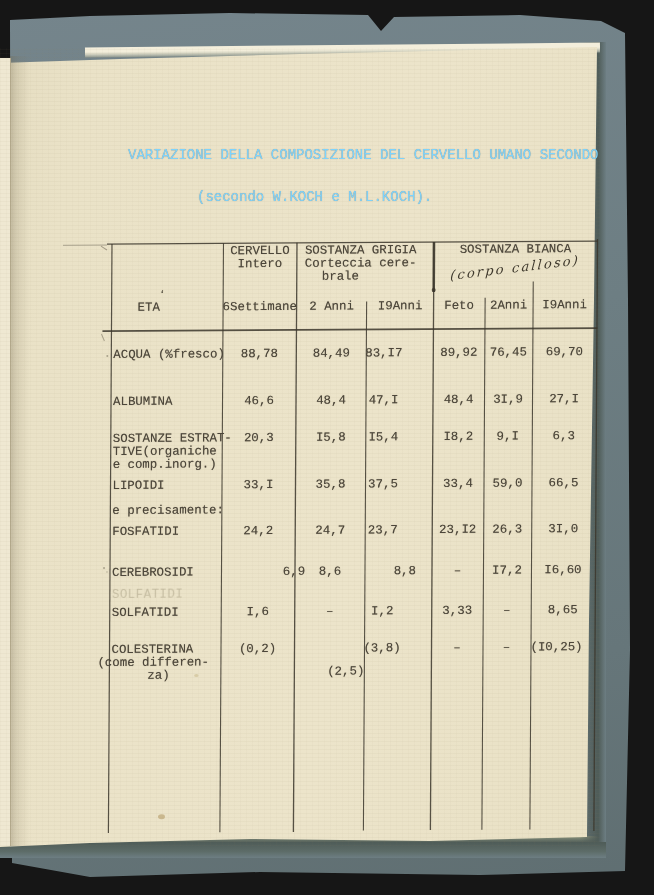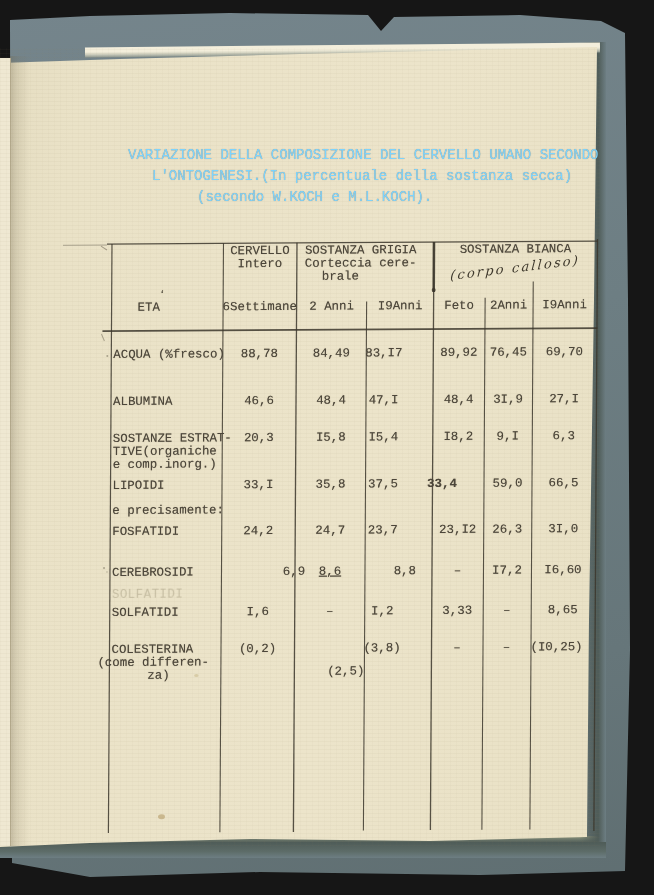--- a/index.html
+++ b/index.html
@@ -61,21 +61,20 @@
   <div class="page-bottom-shadow"></div>
   <div class="page-right-shadow"></div>
   <div class="page-stack-edge"></div>
 
   <div class="page"></div>
   <div class="facing-page-edge"></div>
   <div class="binding-crease"></div>
   <div class="paper-texture"></div>
 
   <div class="typed title-1">VARIAZIONE DELLA COMPOSIZIONE DEL CERVELLO UMANO SECONDO</div>
-  <div class="typed title-2">L'ONTOGENESI.(In percentuale della sostanza secca)</div>
   <div class="typed title-3">(secondo W.KOCH e M.L.KOCH).</div>
 
   <div class="table-layer">
 
     <svg class="table-lines" width="654" height="895" viewBox="0 0 654 895">
       <g stroke="#3b362c" stroke-opacity="0.85" fill="none">
         <line x1="63" y1="245" x2="107" y2="245" stroke-width="0.9" stroke-opacity="0.4"></line>
         <line x1="107" y1="244" x2="598" y2="244" stroke-width="1.2"></line>
         <line x1="103" y1="331" x2="598" y2="331" stroke-width="1.8"></line>
         <line x1="112" y1="244" x2="112" y2="833" stroke-width="1.2"></line>
@@ -141,34 +140,34 @@
         <div class="cell" style="left: 223px; top: 433px; width: 74px; text-align: center;">20,3</div>
         <div class="cell" style="left: 297px; top: 433px; width: 70px; text-align: center;">I5,8</div>
         <div class="cell" style="left: 351px; top: 433px; width: 67px; text-align: center;">I5,4</div>
         <div class="cell" style="left: 434px; top: 433px; width: 51px; text-align: center;">I8,2</div>
         <div class="cell" style="left: 485px; top: 433px; width: 48px; text-align: center;">9,I</div>
         <div class="cell" style="left: 533px; top: 433px; width: 64px; text-align: center;">6,3</div>
         <div class="cell" style="left: 114px; top: 480px; width: 106px; text-align: left;">LIPOIDI</div>
         <div class="cell" style="left: 223px; top: 480px; width: 74px; text-align: center;">33,I</div>
         <div class="cell" style="left: 297px; top: 480px; width: 70px; text-align: center;">35,8</div>
         <div class="cell" style="left: 351px; top: 480px; width: 67px; text-align: center;">37,5</div>
-        <div class="cell" style="left: 418px; top: 480px; width: 51px; text-align: center; font-weight: bold;">33,4</div>
+        <div class="cell" style="left: 434px; top: 480px; width: 51px; text-align: center;">33,4</div>
         <div class="cell" style="left: 485px; top: 480px; width: 48px; text-align: center;">59,0</div>
         <div class="cell" style="left: 533px; top: 480px; width: 64px; text-align: center;">66,5</div>
         <div class="cell" style="left: 114px; top: 505px; width: 106px; text-align: left;">e precisamente:</div>
         <div class="cell" style="left: 114px; top: 526px; width: 106px; text-align: left;">FOSFATIDI</div>
         <div class="cell" style="left: 223px; top: 526px; width: 74px; text-align: center;">24,2</div>
         <div class="cell" style="left: 297px; top: 526px; width: 70px; text-align: center;">24,7</div>
         <div class="cell" style="left: 351px; top: 526px; width: 67px; text-align: center;">23,7</div>
         <div class="cell" style="left: 434px; top: 526px; width: 51px; text-align: center;">23,I2</div>
         <div class="cell" style="left: 485px; top: 526px; width: 48px; text-align: center;">26,3</div>
         <div class="cell" style="left: 533px; top: 526px; width: 64px; text-align: center;">3I,0</div>
         <div class="cell" style="left: 114px; top: 567px; width: 106px; text-align: left;">CEREBROSIDI</div>
         <div class="cell" style="left: 223px; top: 567px; width: 74px; text-align: center; margin-left: 36px;">6,9</div>
-        <div class="cell" style="left: 297px; top: 567px; width: 70px; text-align: center; text-decoration: underline;">8,6</div>
+        <div class="cell" style="left: 297px; top: 567px; width: 70px; text-align: center;">8,6</div>
         <div class="cell" style="left: 351px; top: 567px; width: 67px; text-align: right;">8,8</div>
         <div class="cell" style="left: 434px; top: 567px; width: 51px; text-align: center;">–</div>
         <div class="cell" style="left: 485px; top: 567px; width: 48px; text-align: center;">I7,2</div>
         <div class="cell" style="left: 533px; top: 567px; width: 64px; text-align: center;">I6,60</div>
         <div class="cell" style="left: 114px; top: 607px; width: 106px; text-align: left;">SOLFATIDI</div>
         <div class="cell" style="left: 223px; top: 607px; width: 74px; text-align: center;">I,6</div>
         <div class="cell" style="left: 297px; top: 607px; width: 70px; text-align: center;">–</div>
         <div class="cell" style="left: 351px; top: 607px; width: 67px; text-align: center;">I,2</div>
         <div class="cell" style="left: 434px; top: 607px; width: 51px; text-align: center;">3,33</div>
         <div class="cell" style="left: 485px; top: 607px; width: 48px; text-align: center;">–</div>

